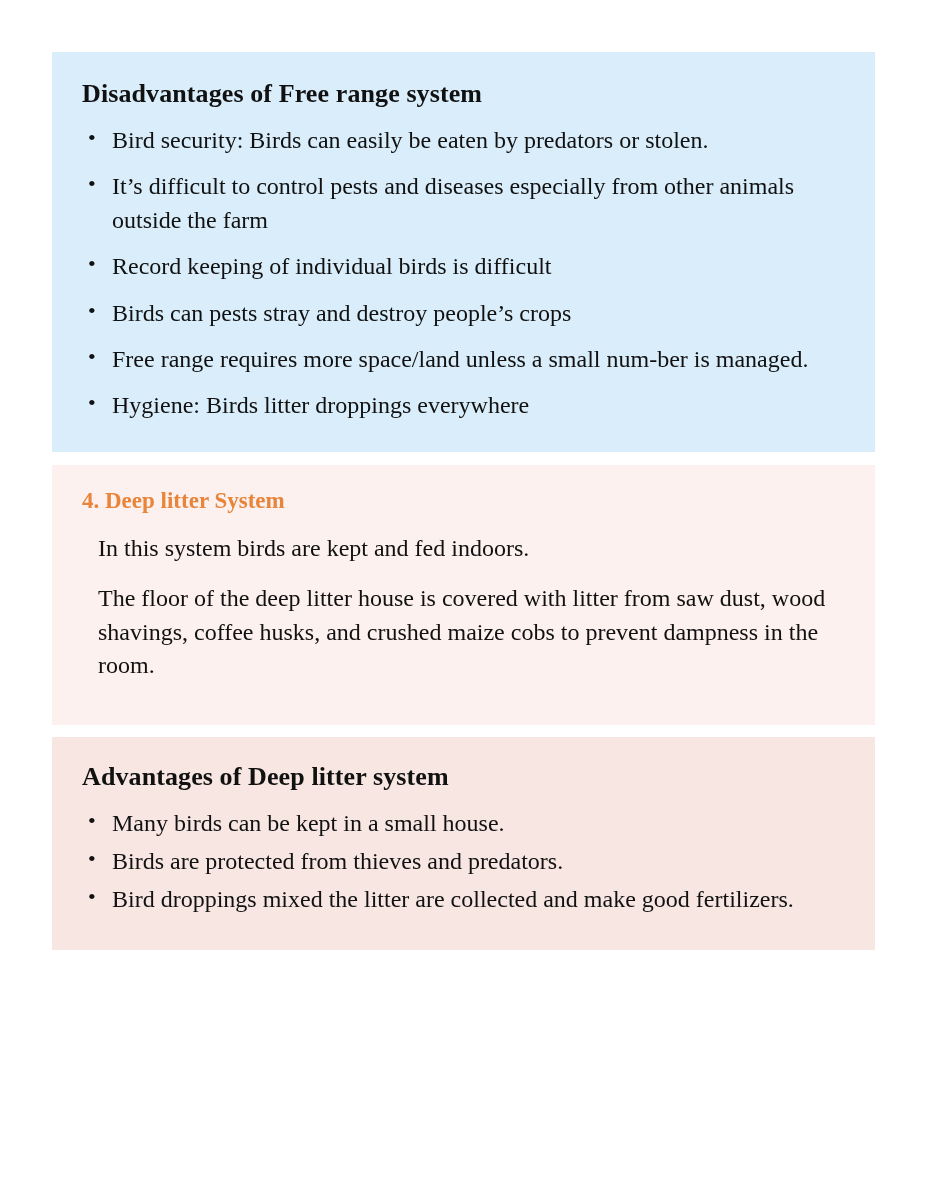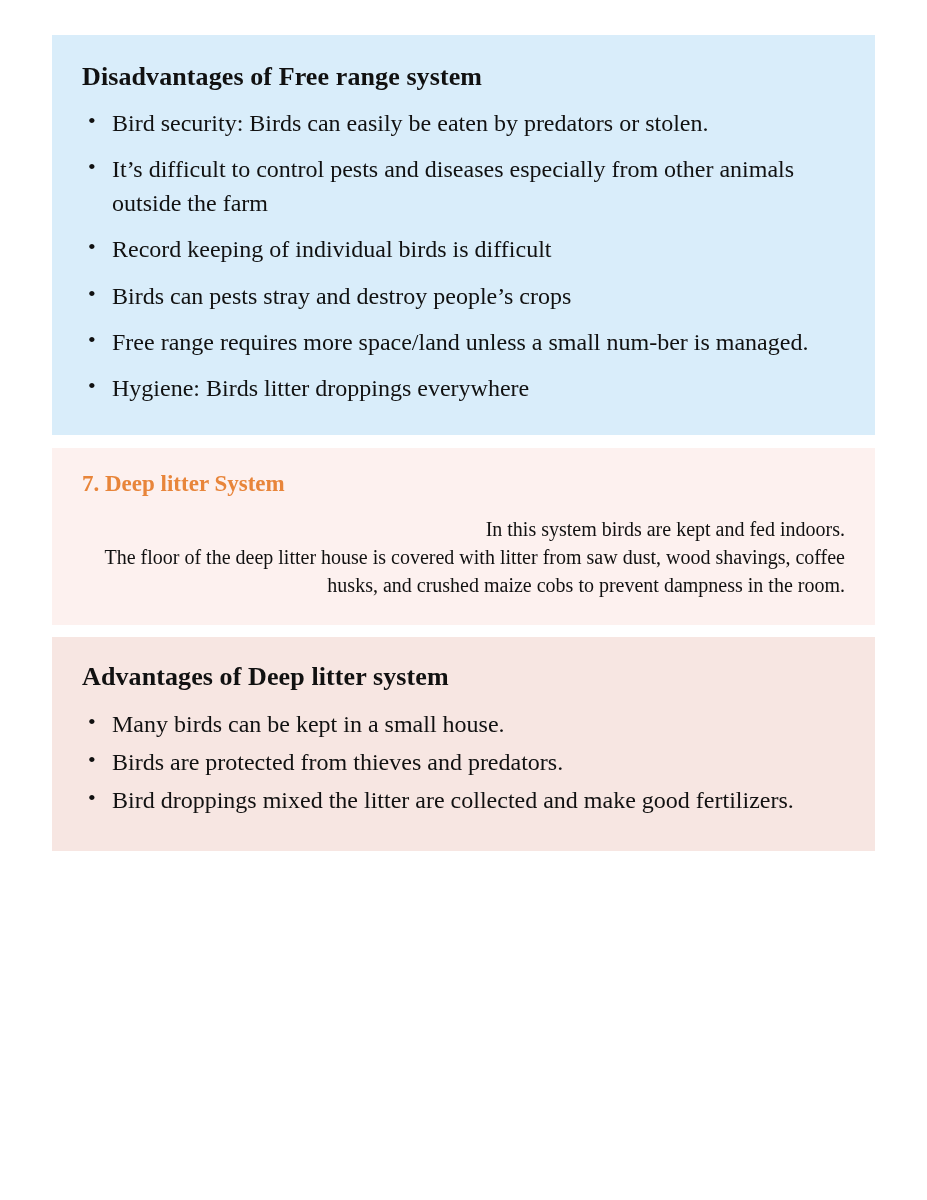--- a/index.html
+++ b/index.html
@@ -13,21 +13,21 @@
     font-family: "Liberation Serif", "DejaVu Serif", serif;
     color: #111111;
     overflow: hidden;
   }
 
   .page {
     width: 927px;
     height: 1200px;
     position: relative;
     box-sizing: border-box;
-    padding: 35px 52px 0 52px;
+    padding: 52px 52px 0 52px;
     border-radius: 30px;
   }
 
   .block {
     box-sizing: border-box;
     width: 823px;
   }
 
   
   .block-disadv-free {
@@ -91,45 +91,44 @@
     top: -1px;
     font-size: 22px;
     line-height: 1.42;
   }
 
   ul.bullets.tight li {
     margin-bottom: 4px;
   }
 
   p.para {
-    font-size: 20px;
+    font-size: 24px;
     line-height: 1.40;
-    margin: 0;
-    text-align: right;
+    margin: 16px;
   }
 </style>
 </head>
 <body>
 
 <div class="page">
 
   <section class="block block-disadv-free">
     <h2 class="heading">Disadvantages of Free range system</h2>
     <ul class="bullets">
       <li>Bird security: Birds can easily be eaten by predators or stolen.</li>
       <li>It’s difficult to control pests and diseases especially from other animals outside the farm</li>
       <li>Record keeping of individual birds is difficult</li>
       <li>Birds can pests stray and destroy people’s crops</li>
       <li>Free range requires more space/land unless a small num-ber is managed.</li>
       <li>Hygiene: Birds litter droppings everywhere</li>
     </ul>
   </section>
 
   <section class="block block-deep-litter">
-    <h2 class="heading-orange">7. Deep litter System</h2>
+    <h2 class="heading-orange">4. Deep litter System</h2>
     <p class="para">In this system birds are kept and fed indoors.</p>
     <p class="para">The floor of the deep litter house is covered with litter from saw dust, wood shavings, coffee husks, and crushed maize cobs to prevent dampness in the room.</p>
   </section>
 
   <section class="block block-adv-deep">
     <h2 class="heading">Advantages of Deep litter system</h2>
     <ul class="bullets tight">
       <li>Many birds can be kept in a small house.</li>
       <li>Birds are protected from thieves and predators.</li>
       <li>Bird droppings mixed the litter are collected and make good fertilizers.</li>

